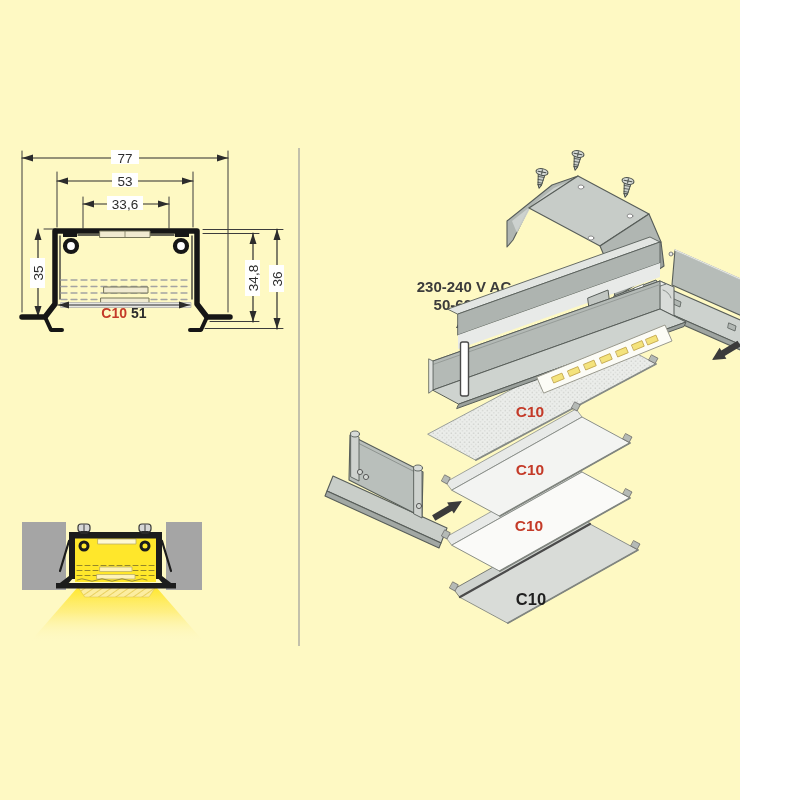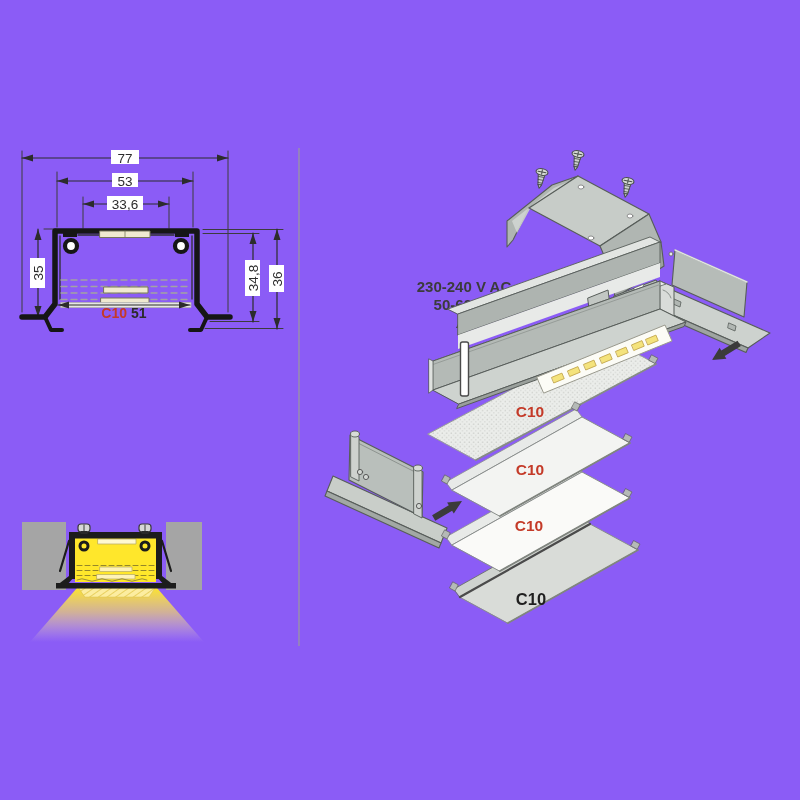--- a/index.html
+++ b/index.html
@@ -1,16 +1,16 @@
 <!DOCTYPE html>
 <html><head>
 <meta charset="utf-8">
 <style>
   html,body{margin:0;padding:0;background:#fff;}
-  #stage{position:relative;width:800px;height:800px;background:#8b5cf6;overflow:hidden;
+  #stage{position:relative;width:740px;height:800px;background:#fef9c3;overflow:hidden;
          font-family:"Liberation Sans",sans-serif;}
   svg{position:absolute;left:0;top:0;}
   svg *{vector-effect:none;}
   .ln{stroke-linejoin:round;stroke-linecap:round;}
   text{font-family:"Liberation Sans",sans-serif;}
   .dim{font-size:13.5px;fill:#2c2c2c;}
   .dimv{font-size:13.5px;fill:#2c2c2c;}
   .pwr{font-size:15px;font-weight:bold;fill:#3b3b3b;}
   .covlab{font-size:15.5px;font-weight:bold;}
   .cslab{font-size:14px;font-weight:bold;}

